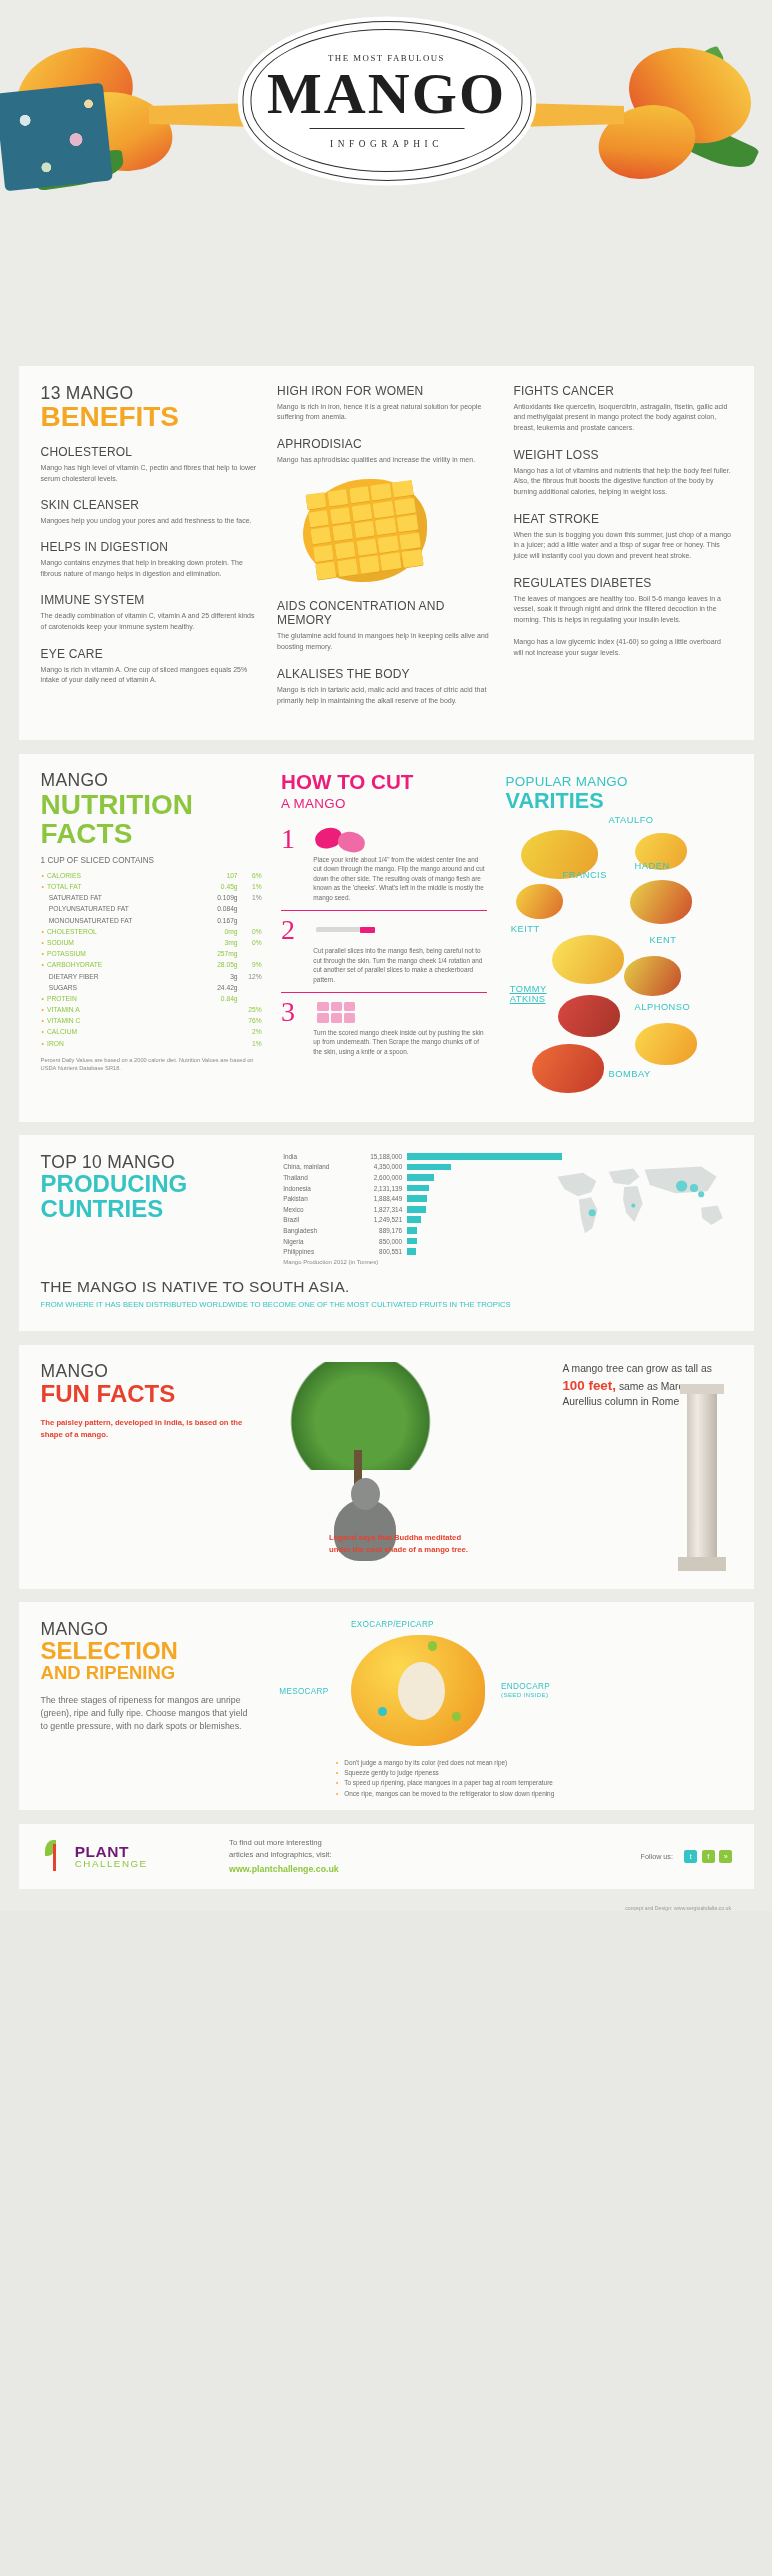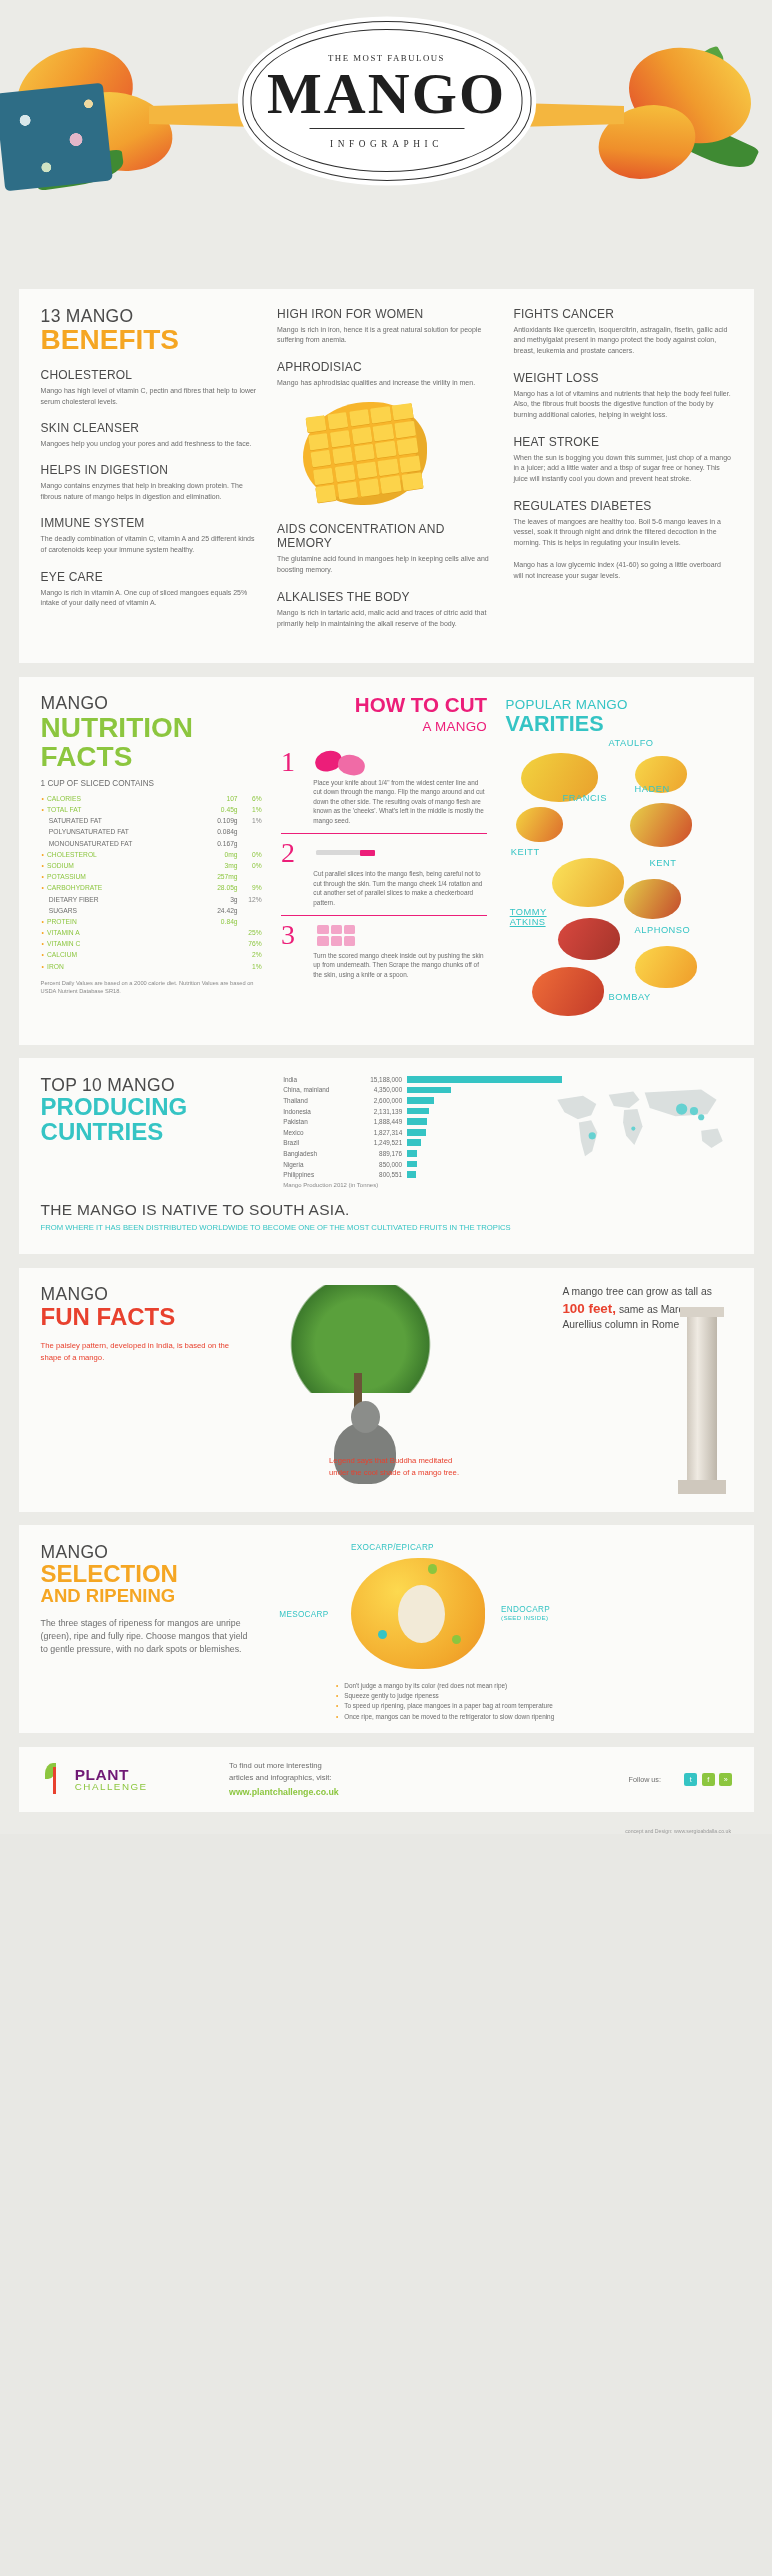--- a/index.html
+++ b/index.html
@@ -8,21 +8,21 @@
     background:#e8e8e4;
     font-family:"Liberation Sans", sans-serif;
     color:#3b3b3b;
   }
   .page { width:773px; margin:0 auto; background:#ebebe7; }
 
   
   .panel { background:#fbfbf9; margin:0 auto 13.4px auto; width:735px; padding:17.5px 21.6px 20.6px 21.6px; }
 
   
-  .header { position:relative; width:773px; height:289px; background:#ebebe7; overflow:hidden; }
+  .header { position:relative; width:773px; height:366px; background:#ebebe7; overflow:hidden; }
   .hdr-band { position:absolute; left:0; top:0; width:773px; height:242px; background:#ebebe7; }
   .mango-shape { position:absolute; border-radius:50%; }
   
   .lm1 { left:15.5px; top:49px; width:118px; height:90px; background:linear-gradient(140deg,#f7c844 0%,#f29a2e 45%,#e6562c 100%); transform:rotate(-18deg); }
   .lm2 { left:62px; top:93px; width:111px; height:77px; background:linear-gradient(140deg,#f9d94e 0%,#f2a02f 60%,#e4512a 100%); transform:rotate(12deg); }
   .leaf { position:absolute; background:#4e9a3d; border-radius:60% 10% 60% 10%; }
   .l1 { left:5.2px; top:126px; width:77px; height:32px; transform:rotate(18deg); background:#57a341; }
   .l2 { left:36px; top:155px; width:88px; height:30px; transform:rotate(-8deg); background:#3f8a33; }
   .l3 { left:652px; top:62px; width:77px; height:30px; transform:rotate(-30deg); background:#57a341; }
   .l4 { left:675px; top:131px; width:82px; height:31px; transform:rotate(25deg); background:#3f8a33; }
@@ -123,21 +123,21 @@
   .map-cap { font-size:6px; color:#8a8a8a; margin-top:3.1px; }
   .native { margin-top:13.4px; }
   .native .big { font-size:15.5px; color:#4a4a4a; letter-spacing:0.3px; }
   .native .sm { font-size:7.7px; color:#35c4c4; line-height:1.5; margin-top:3.1px; }
 
   
   .fun { display:flex; gap:15.5px; }
   .fun-left { width:206px; }
   .fun-mid { flex:1; position:relative; min-height:206px; }
   .fun-right { width:170px; position:relative; }
-  .redtxt { color:#e8412e; font-weight:normal; font-size:7.7px; line-height:1.55; }
+  .redtxt { color:#e8412e; font-weight:bold; font-size:7.7px; line-height:1.55; }
   .tall-txt { font-size:10.3px; color:#4a4a4a; line-height:1.4; }
   .tall-txt b { color:#e8412e; font-size:13.4px; }
   .column { position:absolute; right:15.5px; top:31px; width:30px; height:165px; background:linear-gradient(90deg,#cfc8bd,#efeae2 35%,#bdb6aa); }
   .column:before { content:""; position:absolute; left:-7.2px; top:-9.3px; width:44px; height:10.3px; background:#d8d2c8; }
   .column:after { content:""; position:absolute; left:-9.3px; bottom:-12.4px; width:48px; height:13.4px; background:#cfc8bd; }
   .pillow { position:absolute; left:0; top:88px; width:108px; height:98px; background:#2e6d86; border-radius:5.2px; transform:rotate(-6deg); overflow:hidden; }
   .pillow .pat { position:absolute; inset:0; background:
       radial-gradient(circle at 25% 30%, #d9e7ea 0 5.2px, transparent 5.7px),
       radial-gradient(circle at 70% 55%, #e3b7c9 0 6.2px, transparent 6.7px),
       radial-gradient(circle at 40% 80%, #cfe3c4 0 4.6px, transparent 5.2px),
@@ -167,21 +167,21 @@
   .logo { display:flex; align-items:center; gap:6.2px; width:170px; }
   .logo .mark { width:28px; height:32px; position:relative; }
   .logo .mark .leafy { position:absolute; left:4.1px; top:0; width:11.3px; height:15.5px; background:#8cc63f; border-radius:70% 0 70% 0; }
   .logo .mark .stem { position:absolute; left:12.4px; top:3.1px; width:2.6px; height:27px; background:#e8412e; }
   .logo .txt { line-height:1; }
   .logo .txt .p1 { font-size:15.5px; font-weight:bold; color:#701a75; letter-spacing:0.5px; }
   .logo .txt .p2 { font-size:9.8px; color:#8cc63f; letter-spacing:1.5px; }
   .foot-mid { flex:1; font-size:7.7px; color:#6d6d6d; line-height:1.6; }
   .foot-mid .url { color:#8cc63f; font-weight:bold; font-size:8.8px; }
   .foot-right { width:155px; display:flex; align-items:center; gap:4.1px; justify-content:flex-end; }
-  .foot-right .lbl2 { font-size:7.2px; color:#6d6d6d; margin-right:19px; }
+  .foot-right .lbl2 { font-size:7.2px; color:#6d6d6d; margin-right:7px; }
   .sq { width:13.4px; height:13.4px; border-radius:2.1px; display:flex; align-items:center; justify-content:center; color:#fff; font-size:7.2px; }
   .credit { width:735px; margin:0 auto 10.3px auto; text-align:right; font-size:5.2px; color:#9a9a9a; padding-right:23px; }
 </style>
 </head>
 <body>
 
 <div class="page">
 
   <div class="header">
     <div class="hdr-band"></div>
@@ -397,21 +397,21 @@
                 <td><span class="bullet">•</span><span>IRON</span></td>
                 <td class="n"></td>
                 <td class="p">1%</td>
               </tr>
         </tbody>
           </table>
         <div class="foot">Percent Daily Values are based on a 2000 calorie diet. Nutrition Values are based on USDA Nutrient Database SR18.</div>
       </div>
 
       <div style="width:206px">
-        <h2 class="sec" style="text-align:right">
+        <h2 class="sec" style="text-align:left">
           <span class="hl pk" style="font-size:20.6px">HOW TO CUT</span>
           <span class="pk" style="font-size:13.4px">A MANGO</span>
         </h2>
         <div style="height:8.2px"></div>
         <div class="step">
           <div class="num">1</div>
           <div style="flex:1">
             <div class="step-art">
               <div class="half a"></div>
               <div class="half b"></div>

